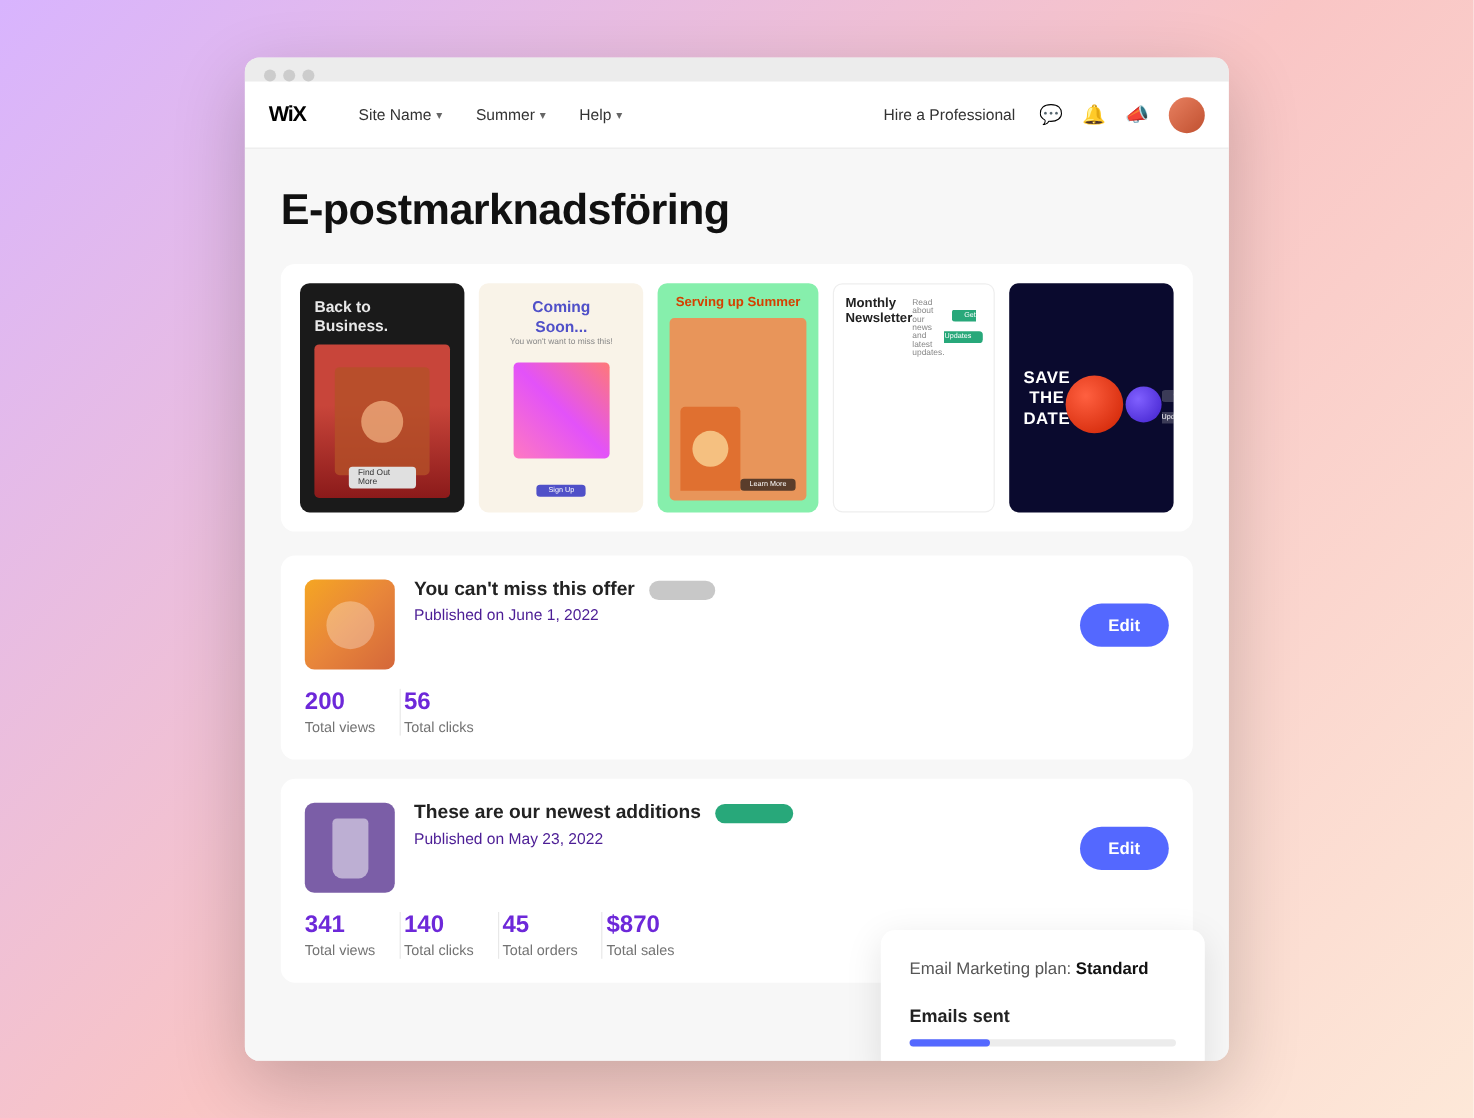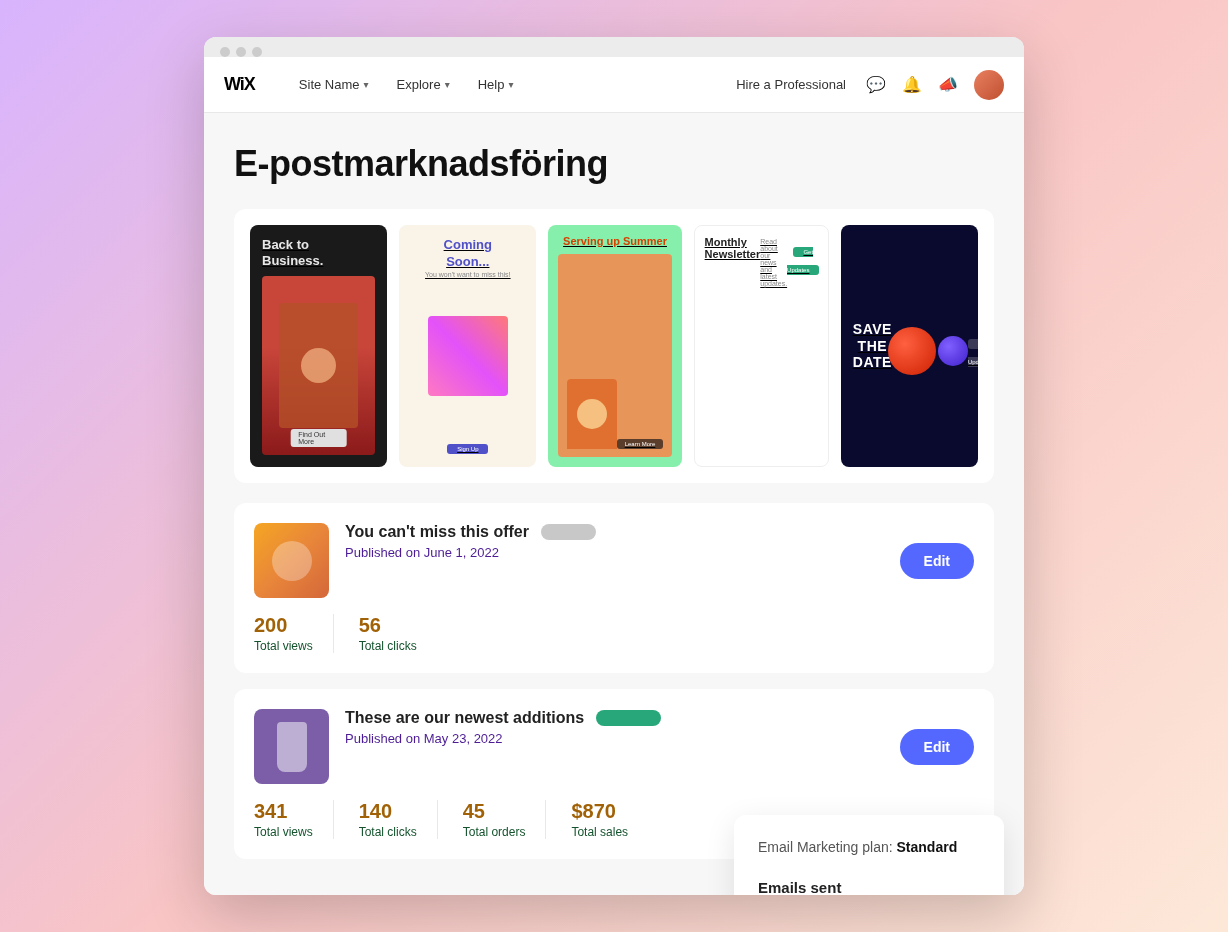--- a/index.html
+++ b/index.html
@@ -115,22 +115,21 @@
       display: flex;
       gap: 12px;
       margin-bottom: 20px;
       overflow: hidden;
     }
     .template-card {
       flex: 1;
       border-radius: 8px;
       overflow: hidden;
       min-width: 0;
-      height: 242px;
-      text-decoration: underline;
+      height: 191px;
     }
     
     .t1 {
       background: #1a1a1a;
       display: flex;
       flex-direction: column;
       padding: 12px;
       position: relative;
     }
     .t1-title {
@@ -352,31 +351,31 @@
       gap: 0;
       margin-top: 16px;
     }
     .stat-item {
       display: flex;
       flex-direction: column;
       gap: 2px;
       padding-right: 20px;
     }
     .stat-item + .stat-item {
-      padding-left: 25px;
+      padding-left: 3px;
       border-left: 1px solid #e8e8e8;
     }
     .stat-value {
       font-size: 20px;
       font-weight: 700;
-      color: #a16207;
+      color: #6d28d9;
     }
     .stat-label {
       font-size: 12px;
-      color: #14532d;
+      color: #737373;
     }
     .edit-btn {
       background: #5468ff;
       color: #fff;
       border: none;
       border-radius: 20px;
       padding: 10px 24px;
       font-size: 14px;
       font-weight: 600;
       cursor: pointer;
@@ -435,21 +434,21 @@
     <div class="browser-dot"></div>
   </div>
 
   <div class="nav-bar">
     <div class="wix-logo">WiX</div>
     <div class="nav-item">
       <span>Site Name</span>
       <span class="chevron">▾</span>
     </div>
     <div class="nav-item">
-      <span>Explore</span>
+      <span>Summer</span>
       <span class="chevron">▾</span>
     </div>
     <div class="nav-item">
       <span>Help</span>
       <span class="chevron">▾</span>
     </div>
     <div class="nav-hire">Hire a Professional</div>
     <div class="nav-icons">
       <div class="nav-icon">💬</div>
       <div class="nav-icon">🔔</div>

